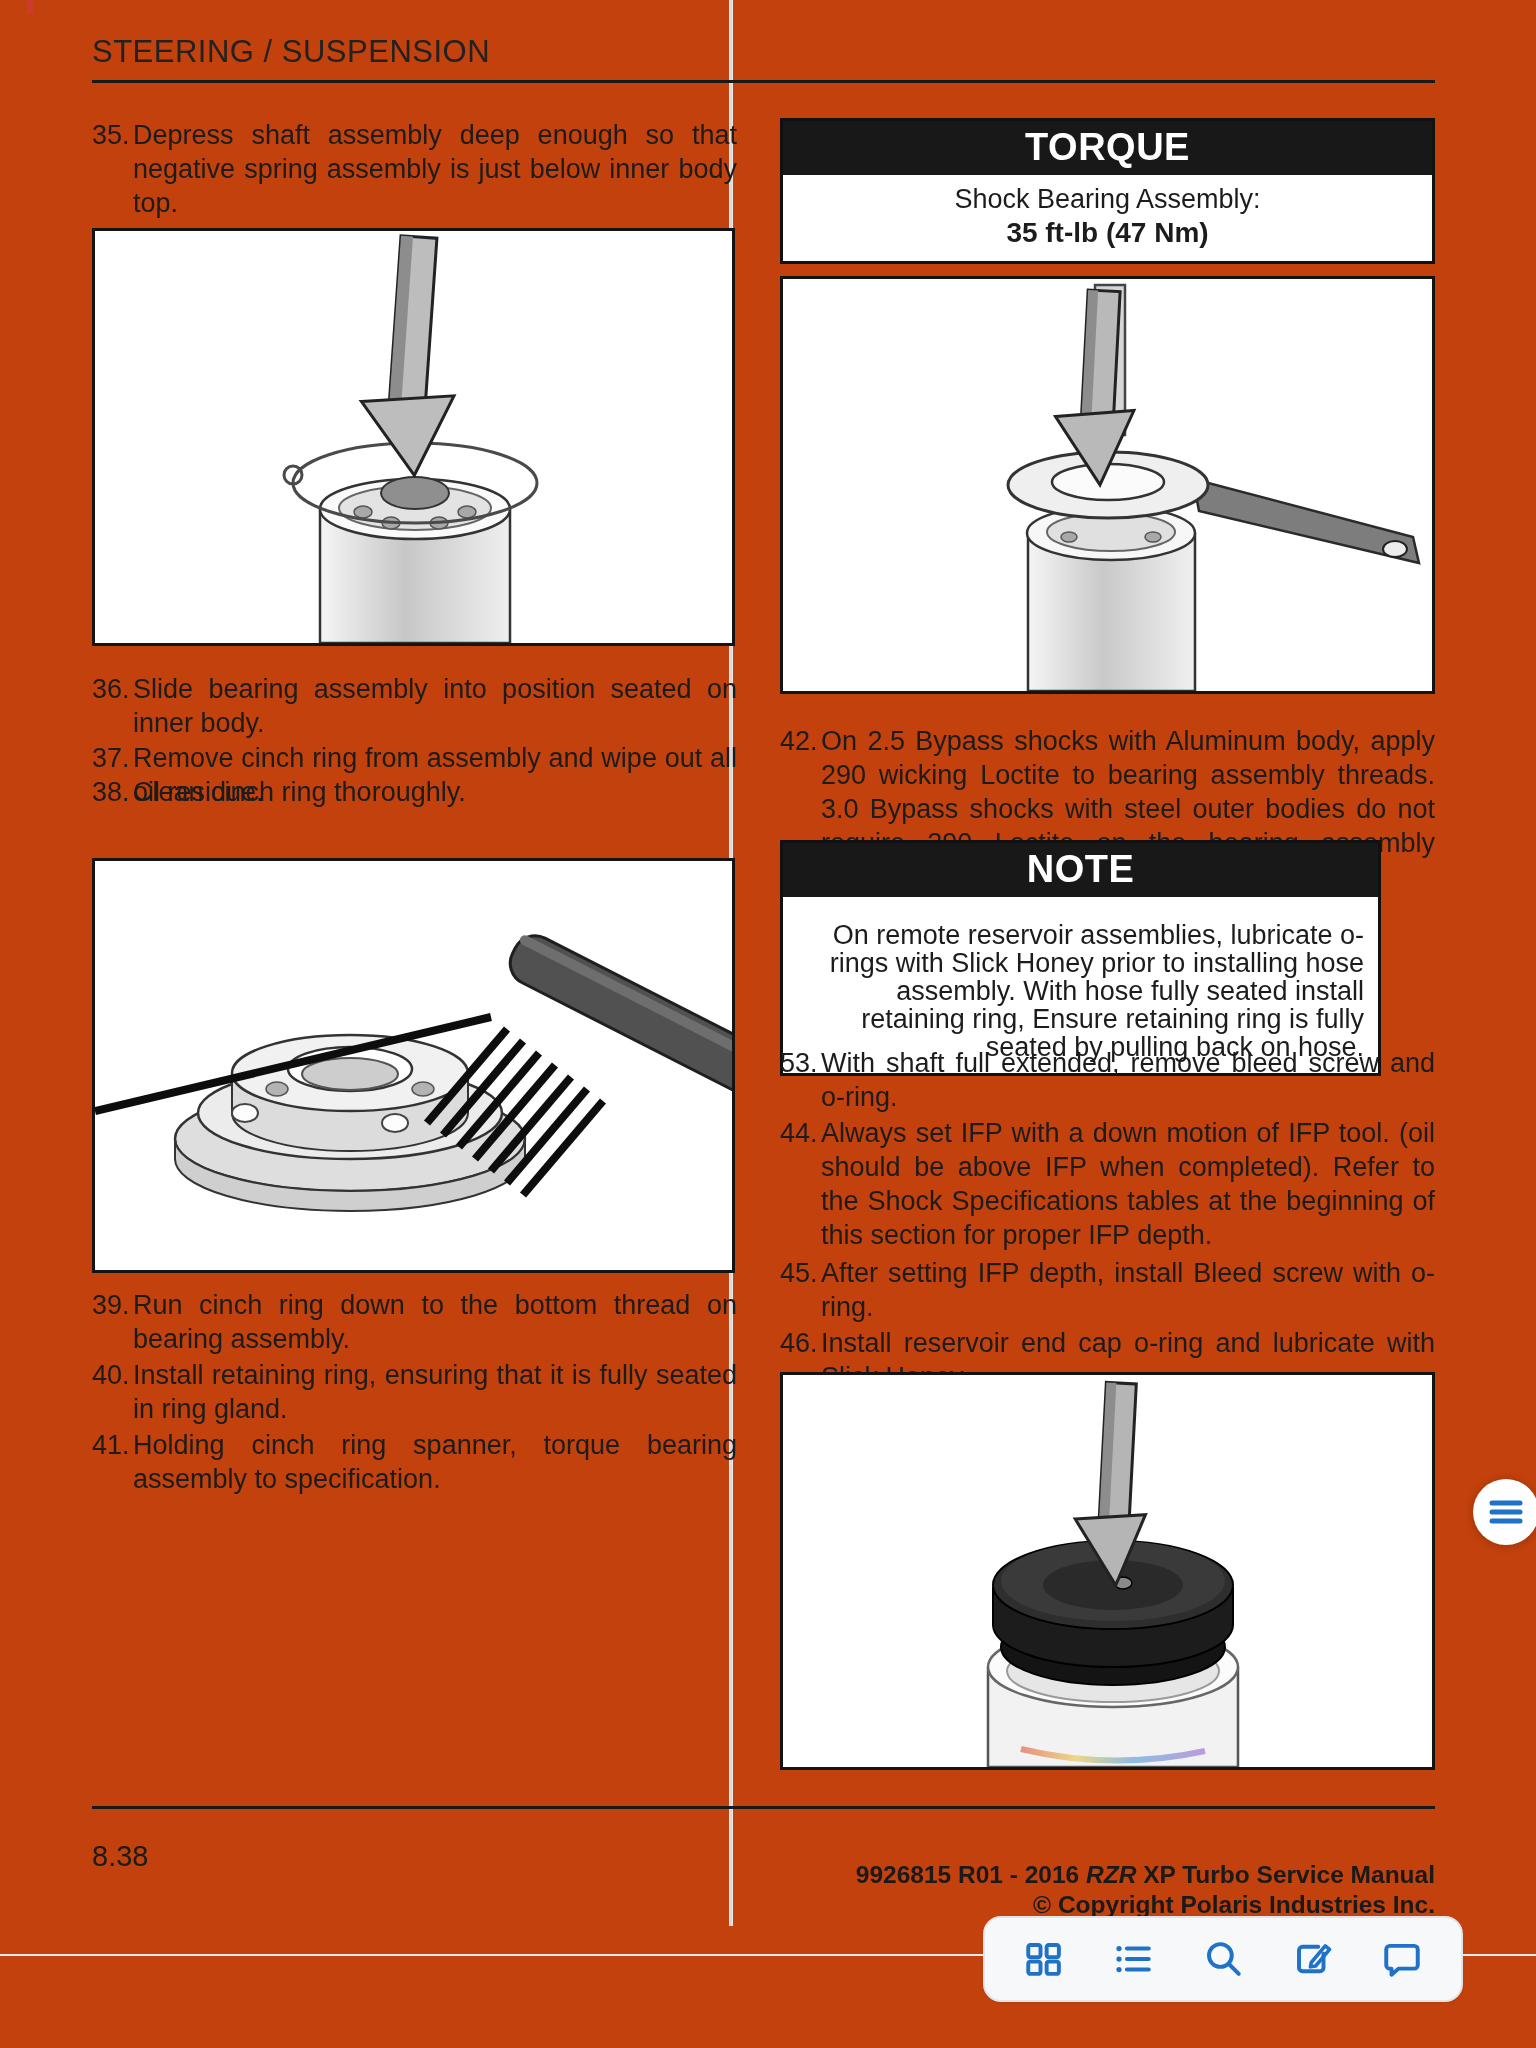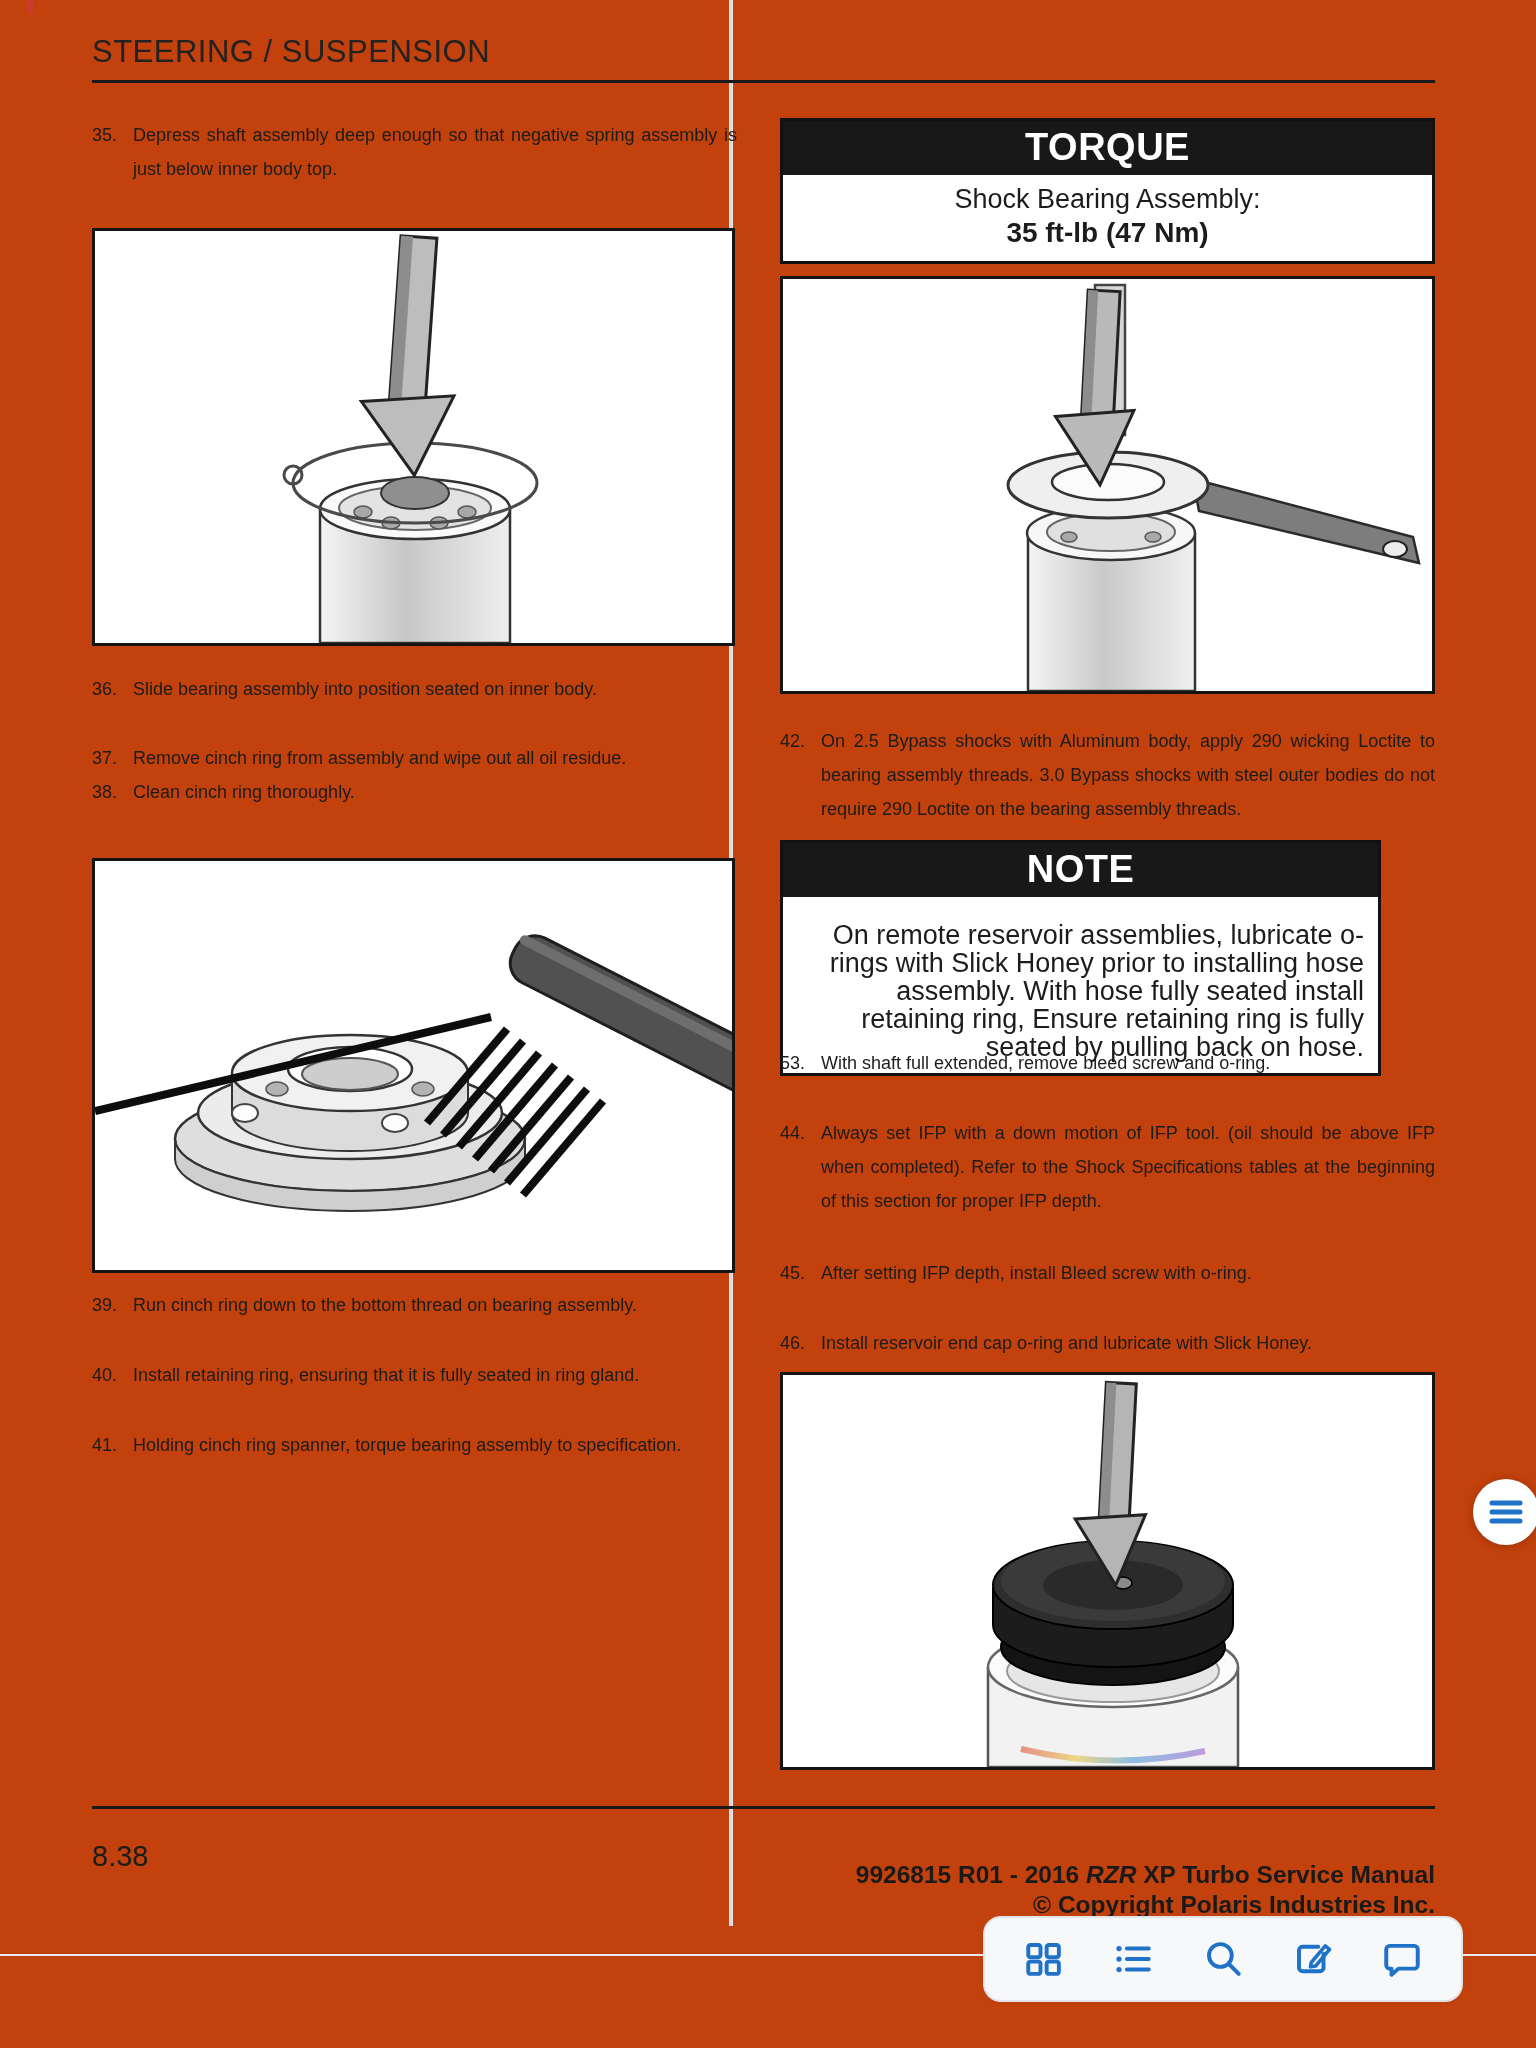--- a/index.html
+++ b/index.html
@@ -10,21 +10,21 @@
   
   .gutter{position:absolute;left:729px;top:0;width:4px;height:1926px;
     background:linear-gradient(to right,#f1f1f1,#d2d2d2 50%,#f1f1f1);}
   .red-tick{position:absolute;left:27px;top:0;width:6px;height:14px;background:#cc3b2e;}
 
   
   .h-title{position:absolute;left:92px;top:34px;font-size:31px;letter-spacing:.5px;color:#222;}
   .h-rule{position:absolute;left:92px;top:80px;width:1343px;height:3px;background:#191919;}
 
   
-  .step{position:absolute;font-size:18px;line-height:34px;}
+  .step{position:absolute;font-size:27px;line-height:34px;}
   .step .num{position:absolute;left:0;top:0;}
   .step .txt{display:block;padding-left:41px;text-align:justify;}
   .leftcol{left:92px;width:645px;}
   .rightcol{left:780px;width:655px;}
 
   
   .figure{position:absolute;border:3px solid #141414;background:#fff;overflow:hidden;}
   #fig1{left:92px;top:228px;width:637px;height:412px;}
   #fig2{left:92px;top:858px;width:637px;height:409px;}
   #fig3{left:780px;top:276px;width:649px;height:412px;}

